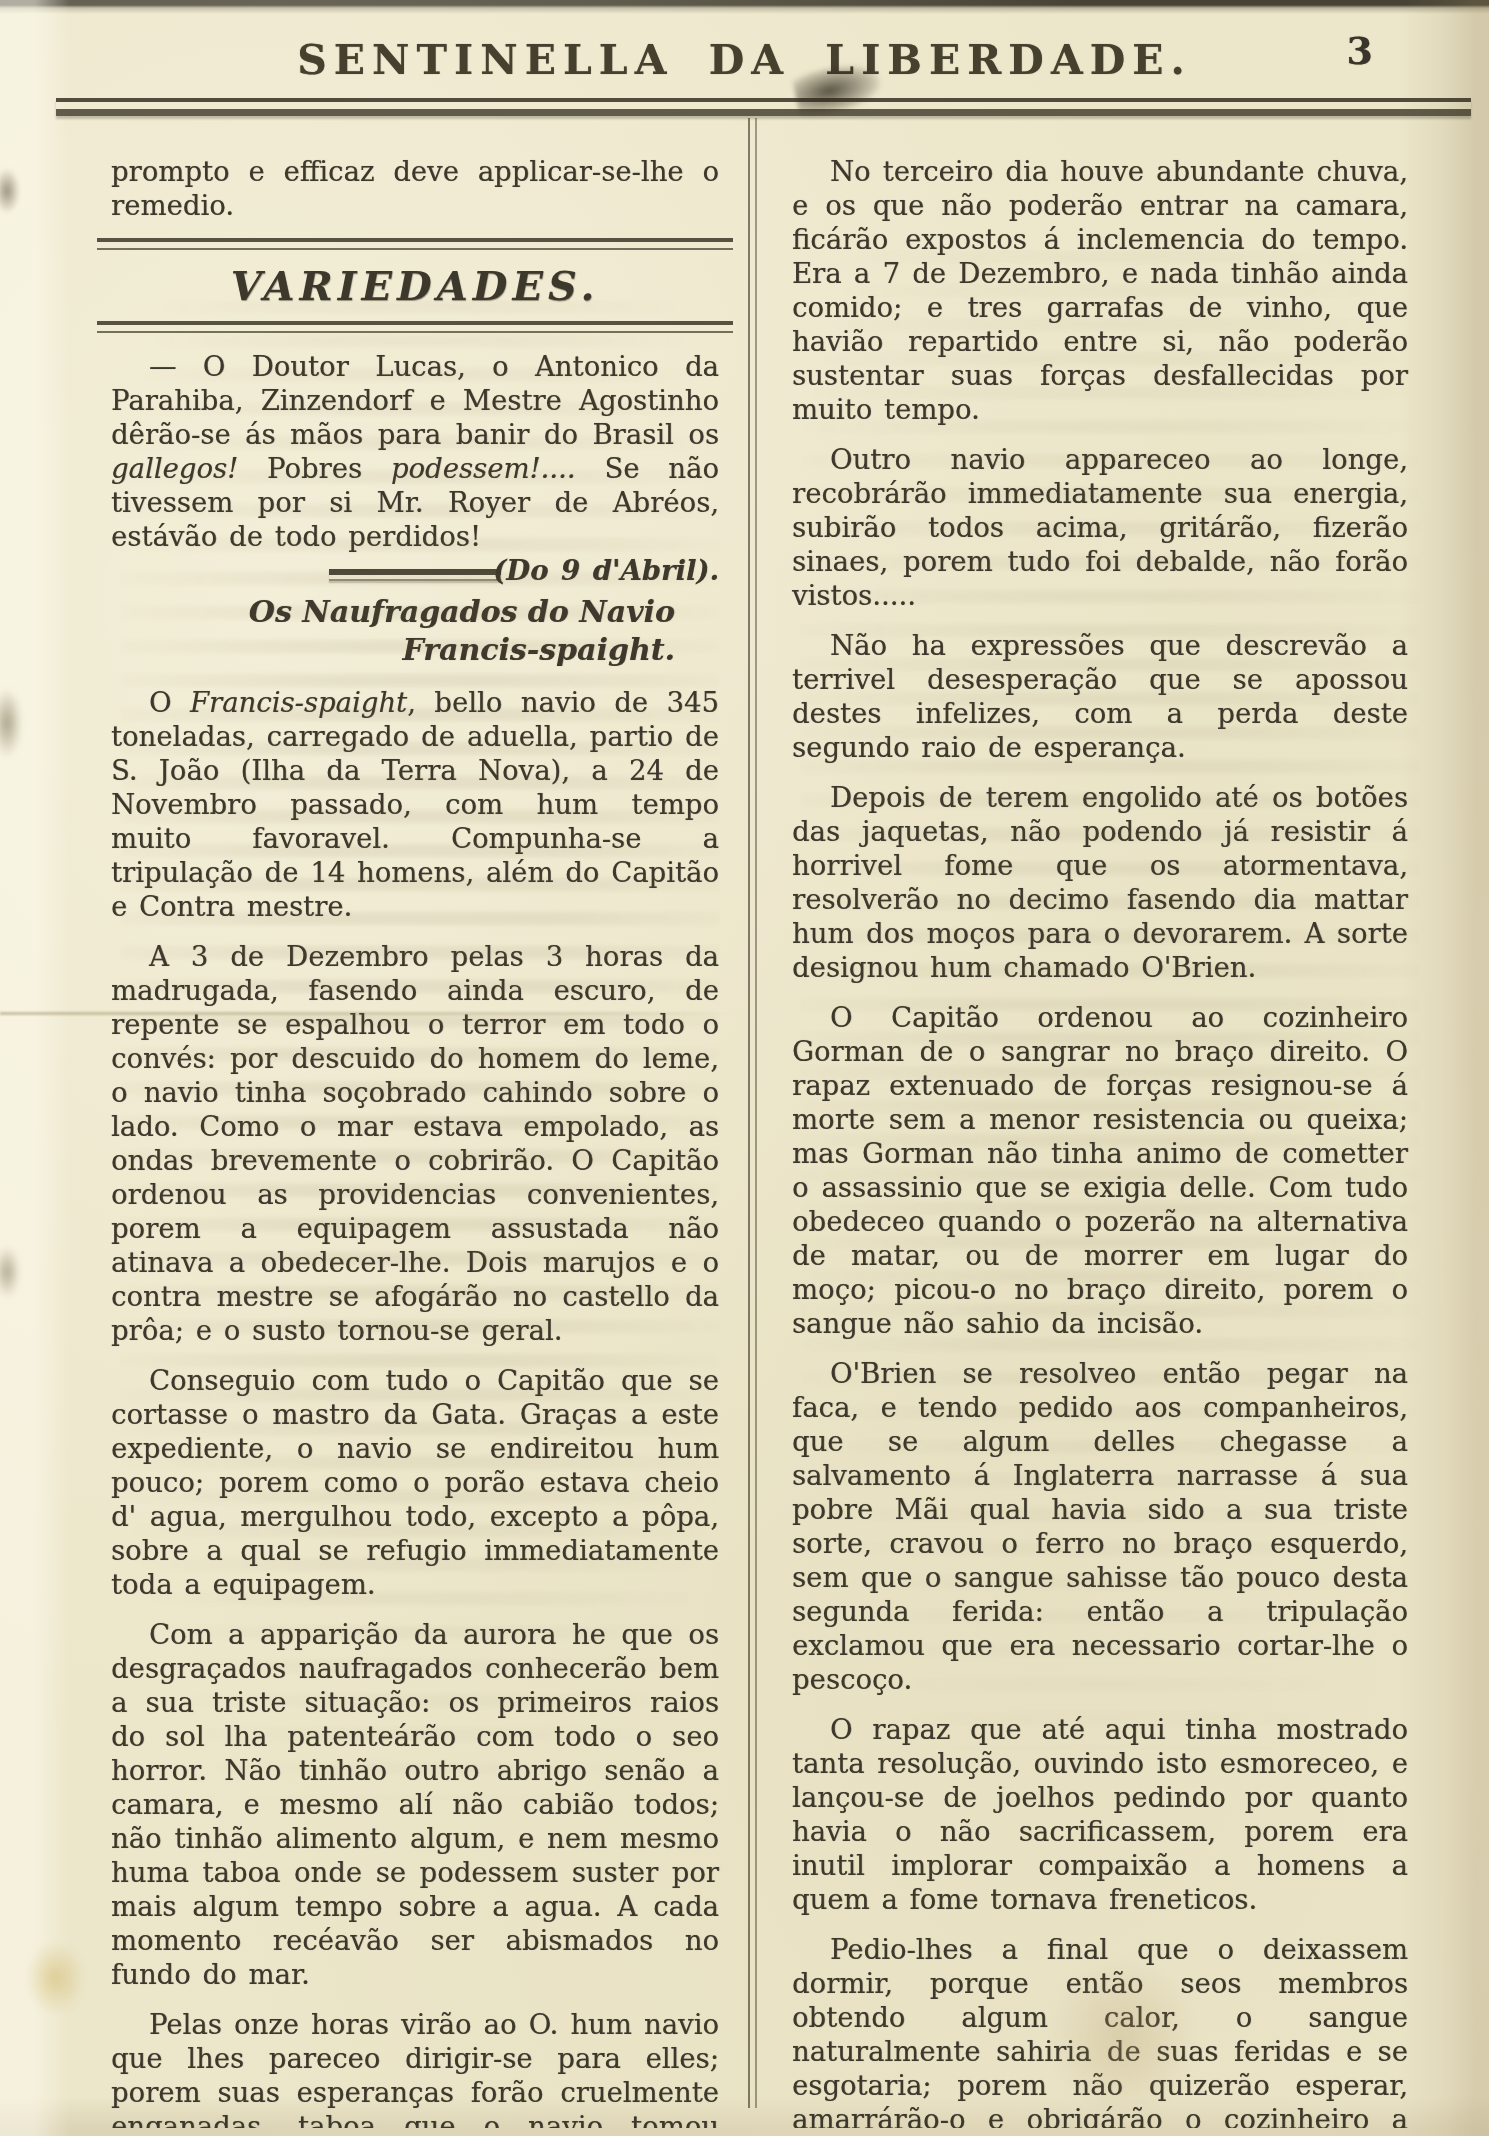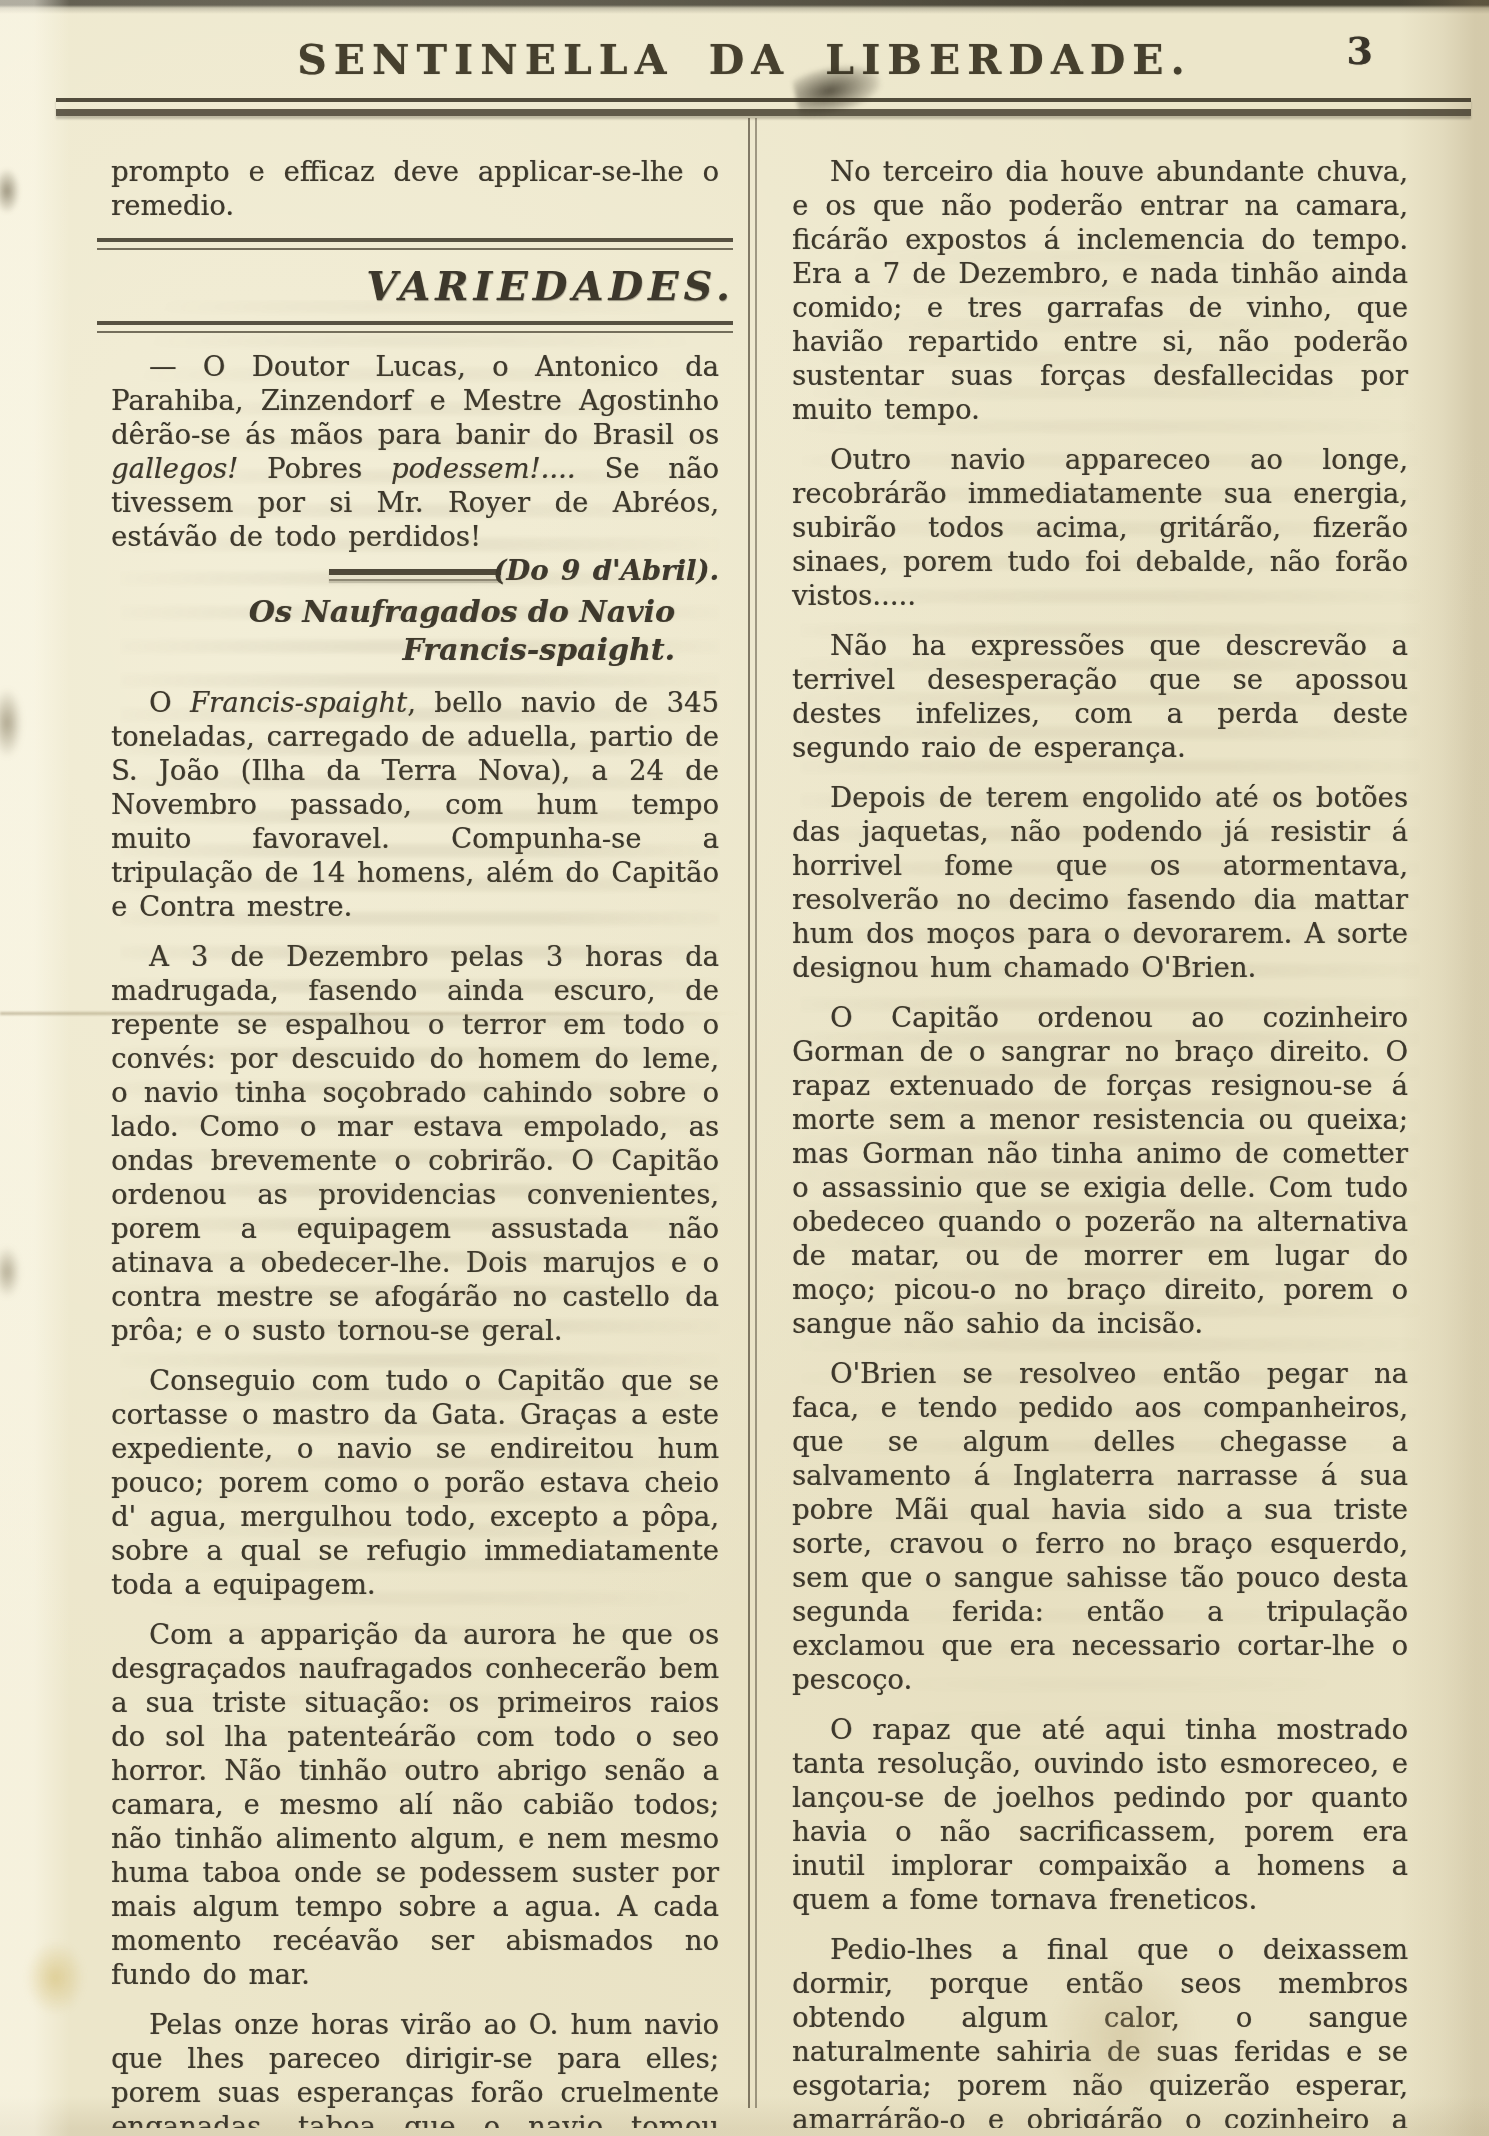--- a/index.html
+++ b/index.html
@@ -56,21 +56,21 @@
     text-align:justify;text-indent:38px;
     word-spacing:3px;
     text-shadow:0.4px 0.4px 0.7px rgba(61,56,44,0.55);
   }
   .para.noindent{text-indent:0;}
   .it{font-style:italic;}
   .attr{float:right;font-weight:bold;padding-left:14px;}
   .h-variedades{
     font-style:italic;font-weight:bold;
     font-size:40px;letter-spacing:5px;word-spacing:8px;
-    text-align:right;margin:10px 0 8px 0;
+    text-align:center;margin:10px 0 8px 0;
     text-shadow:0.5px 0.5px 1px rgba(61,56,44,0.5);
   }
   .h-story{
     font-style:italic;font-weight:bold;
     font-size:30px;line-height:38px;
     text-align:right;margin:12px 60px 10px 60px;
     text-shadow:0.4px 0.4px 0.8px rgba(61,56,44,0.5);
   }
   .rule-double{
     height:6px;margin:12px 2px;

